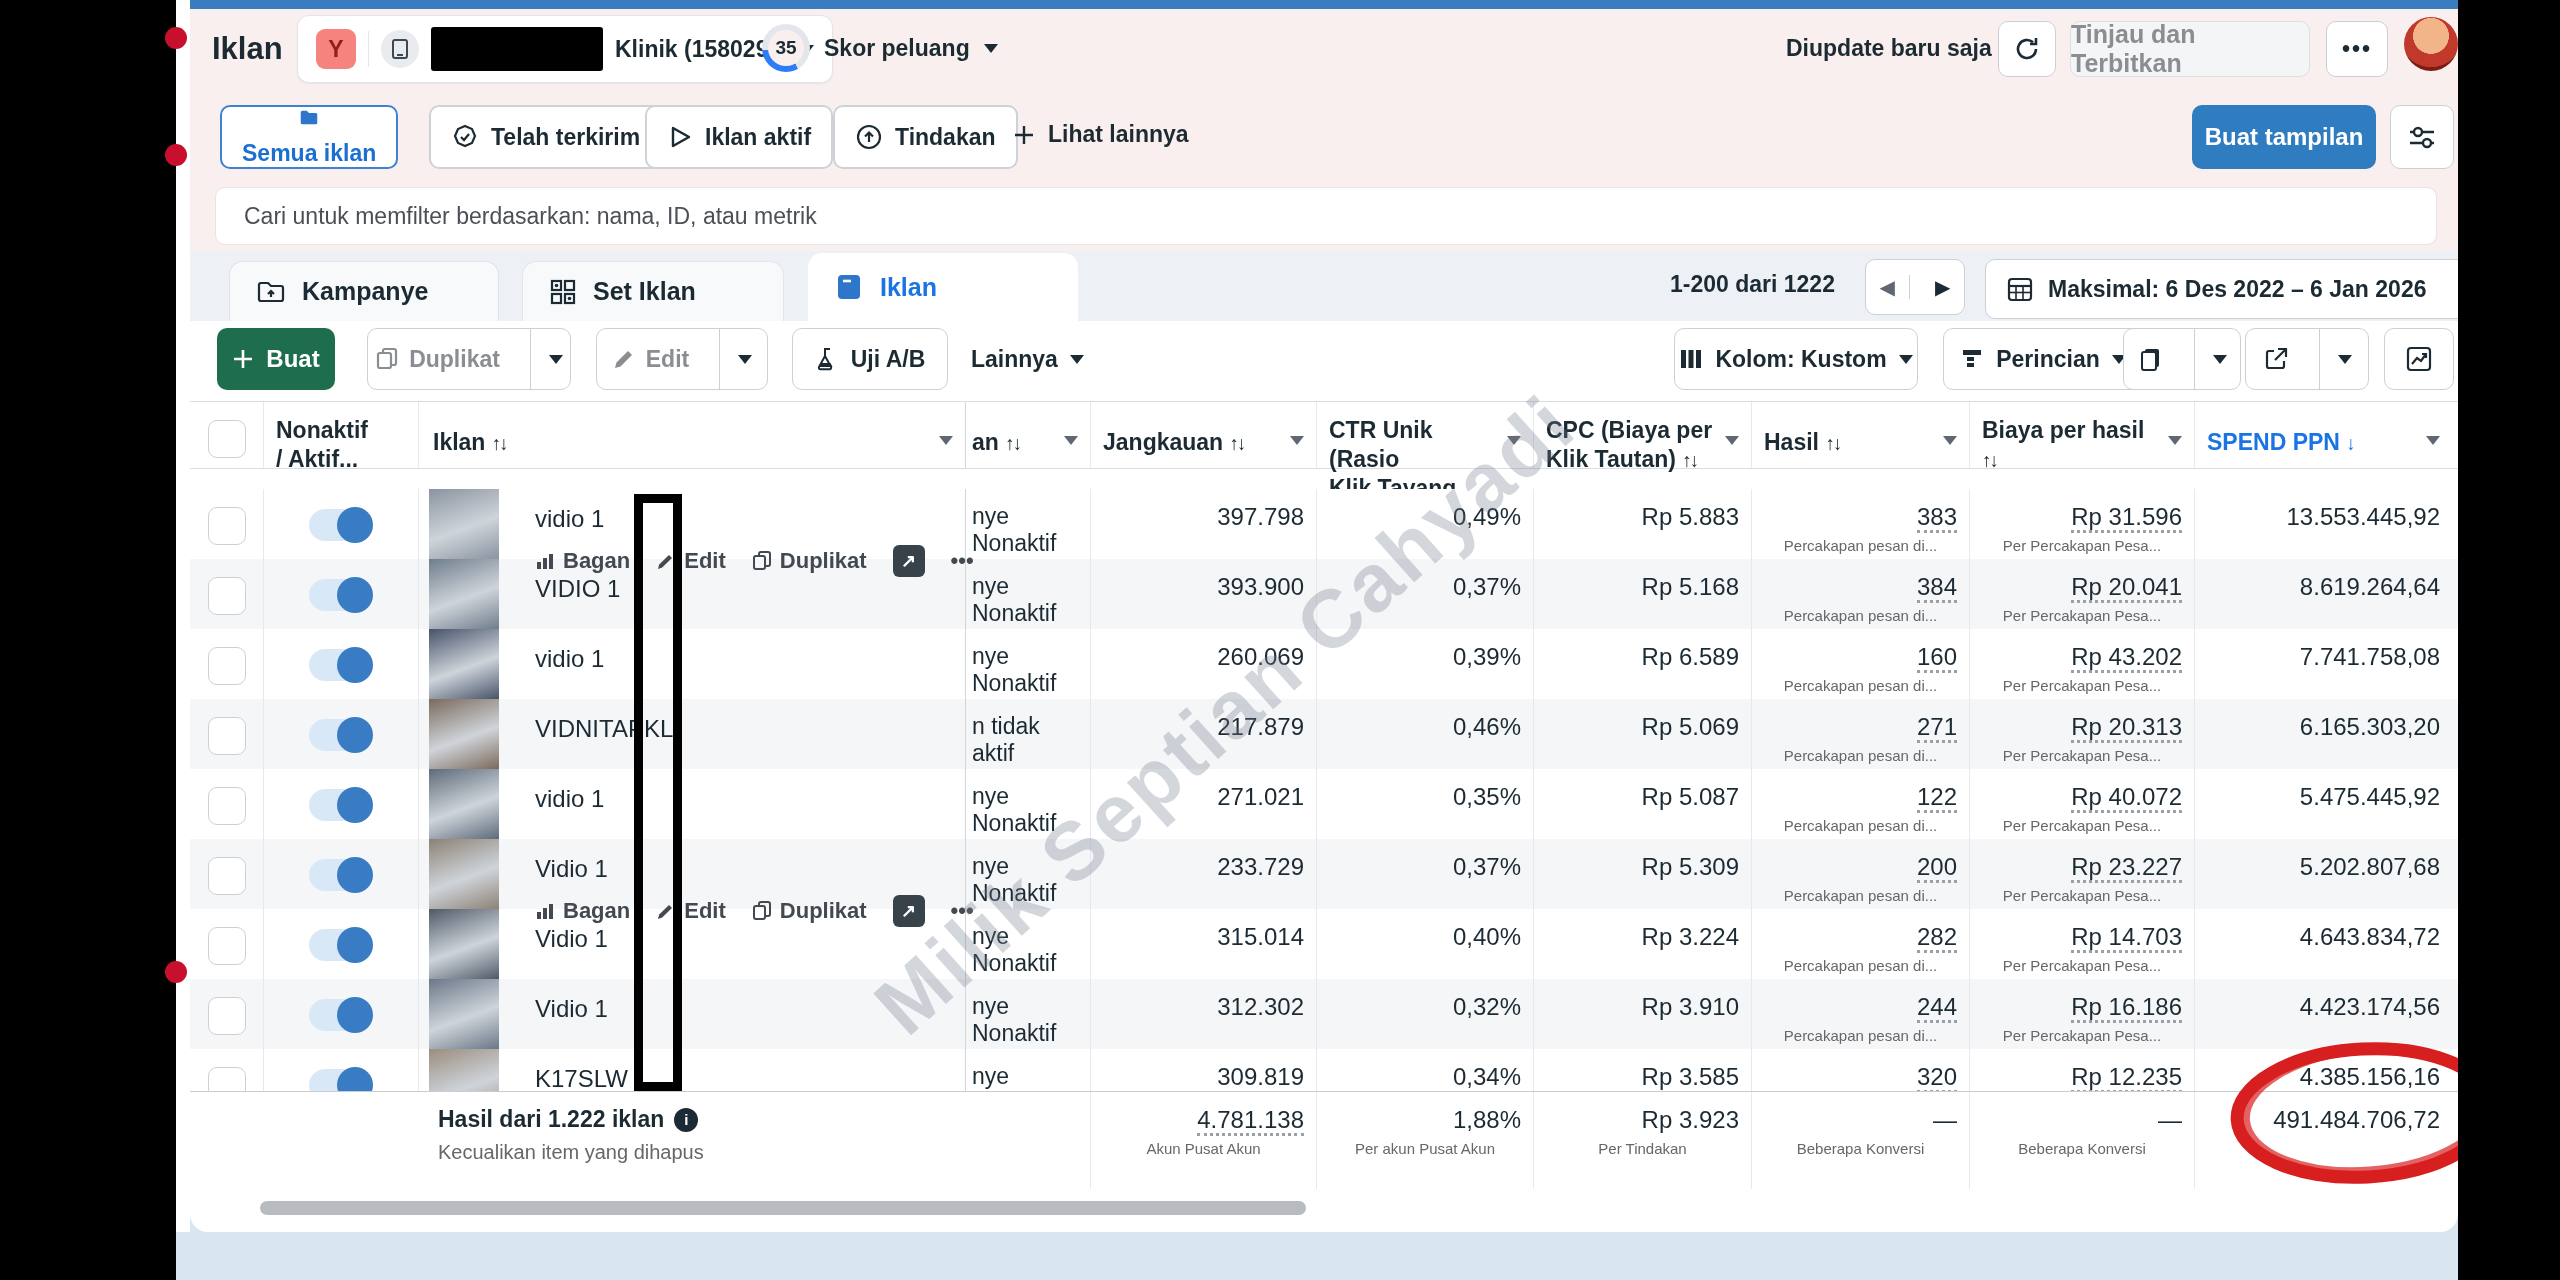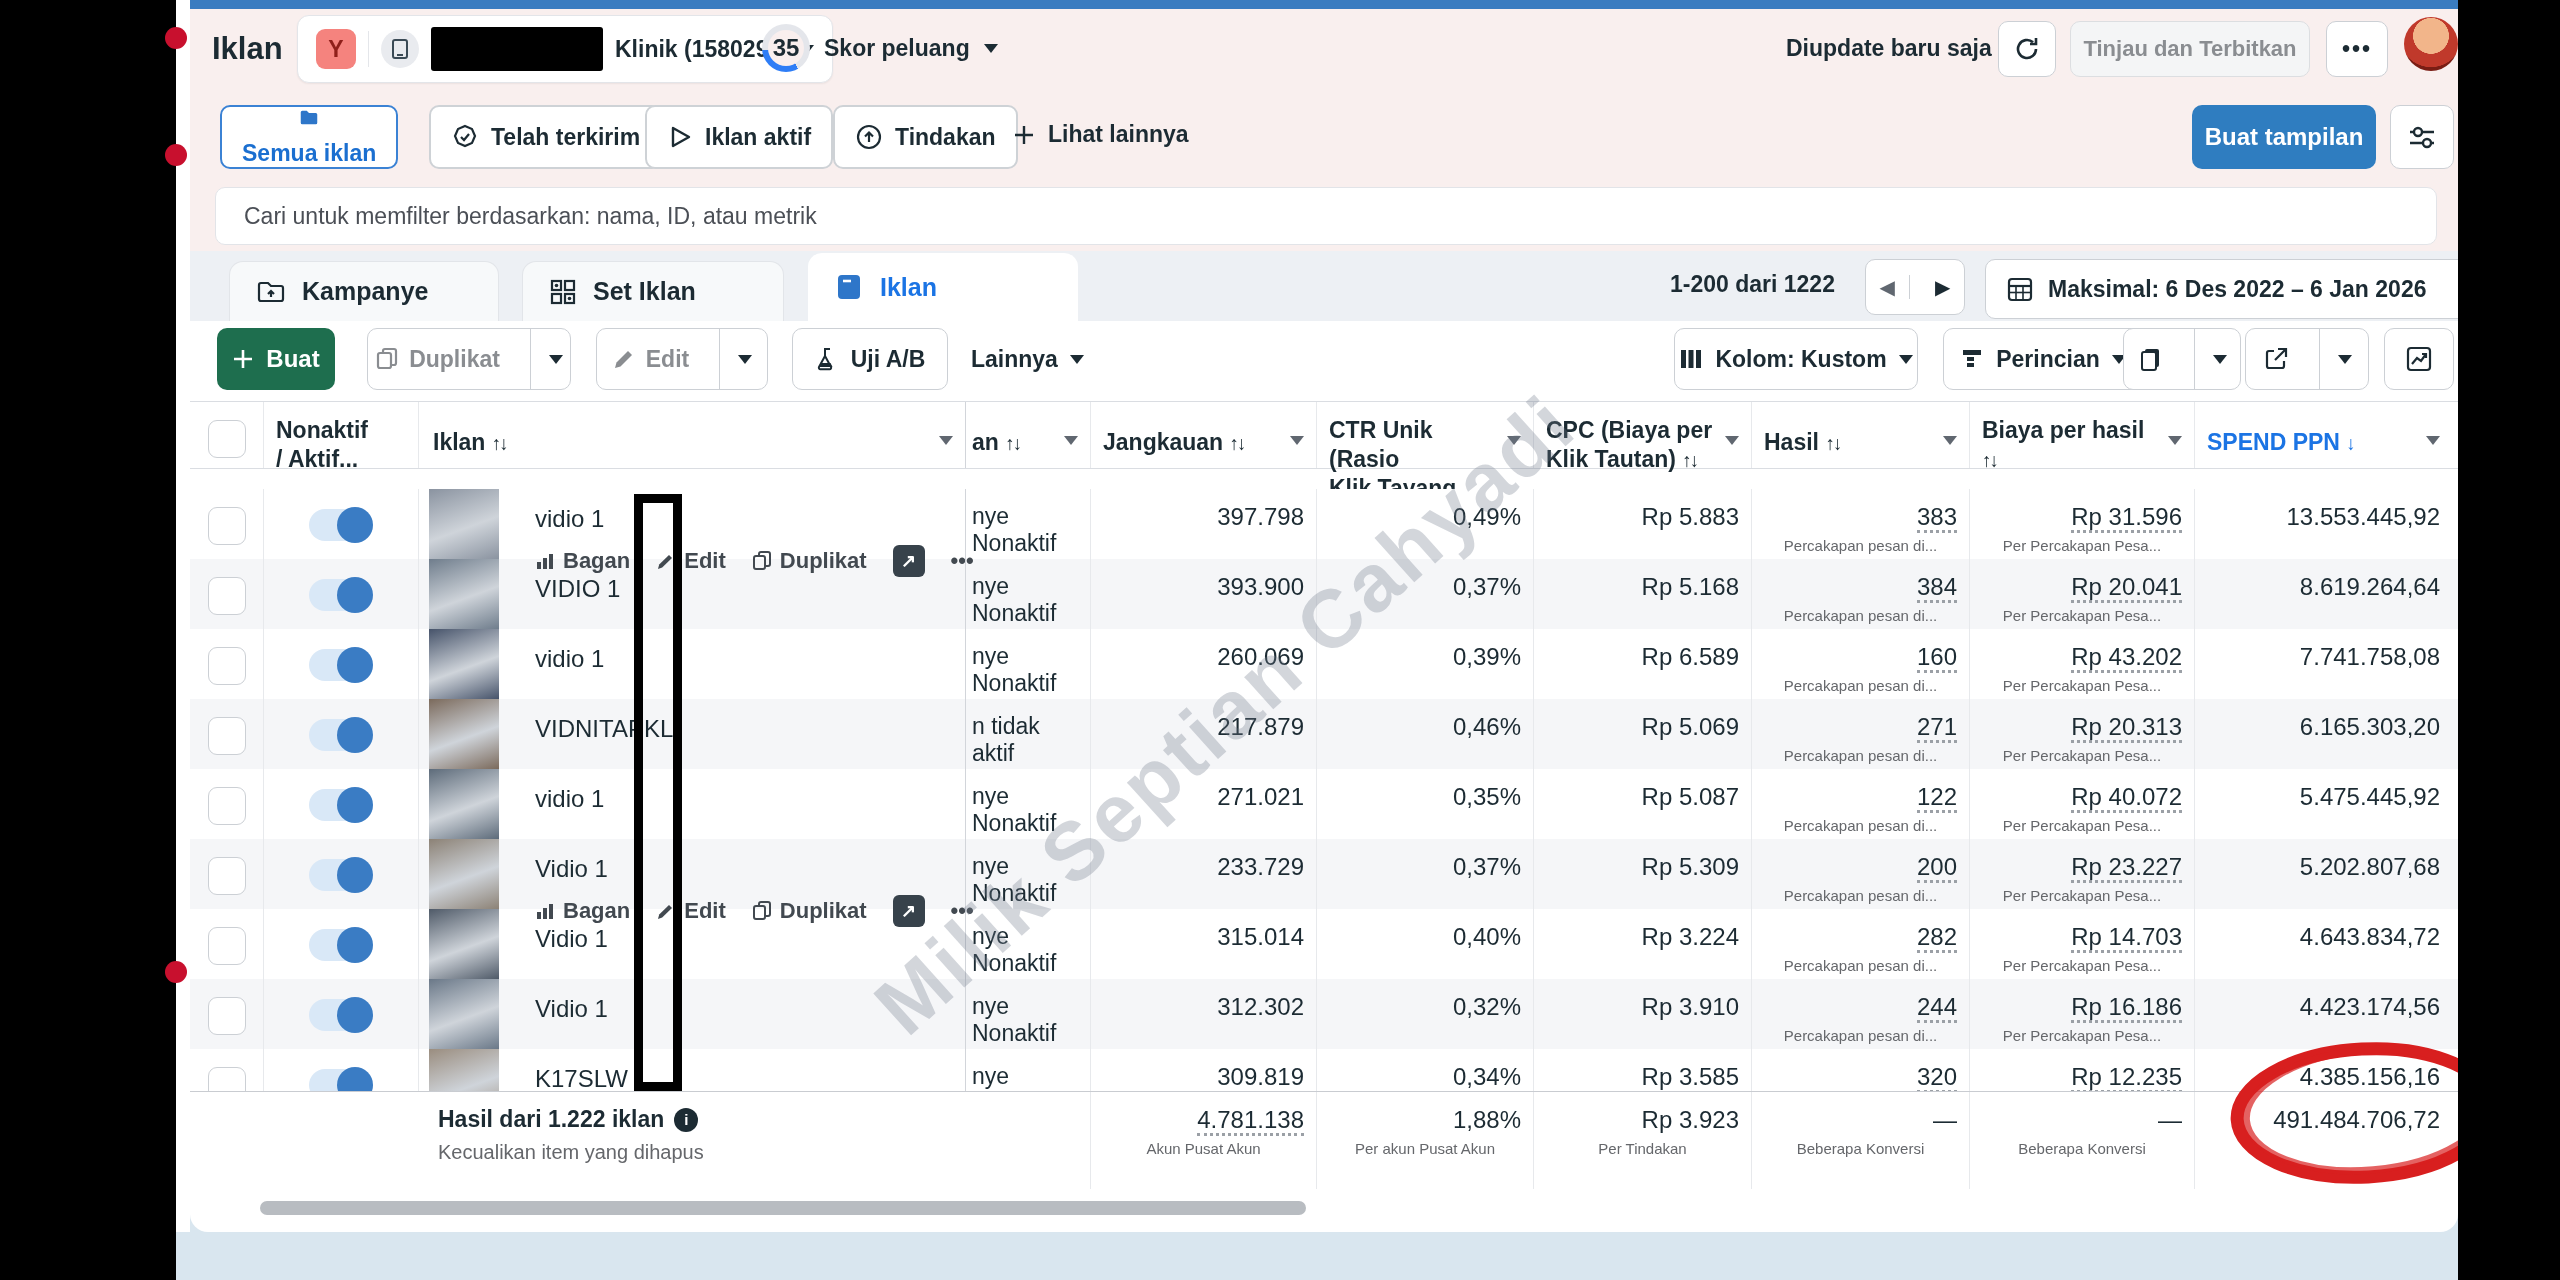--- a/index.html
+++ b/index.html
@@ -31,29 +31,29 @@
   .acctname{font-size:23px;font-weight:bold;}
   .caret{width:0;height:0;border-left:9px solid transparent;border-right:9px solid transparent;
          border-top:11px solid #1c2b33;display:inline-block;}
   .caret.sm{border-left-width:7px;border-right-width:7px;border-top-width:9px;}
   .caret.gray{border-top-color:#606770;}
   .scorewrap{left:572px;top:10px;height:58px;display:flex;align-items:center;gap:14px;}
   .gauge{width:48px;height:48px;border-radius:50%;
          background:conic-gradient(from 150deg,#2e7df6 0 115deg,#e4e6eb 115deg 360deg);
          display:flex;align-items:center;justify-content:center;}
   .gauge>span{width:36px;height:36px;border-radius:50%;background:#f9efee;display:flex;
-              align-items:center;justify-content:center;font-size:24px;font-weight:bold;}
+              align-items:center;justify-content:center;font-size:19px;font-weight:bold;}
   .scorelabel{font-size:23px;font-weight:bold;}
   .updated{left:1596px;top:26px;font-size:23px;font-weight:bold;}
   .btn{border:1px solid #ccd0d5;background:#fff;border-radius:10px;display:flex;
        align-items:center;justify-content:center;gap:12px;font-size:23px;color:#1c2b33;
        box-sizing:border-box;}
   .refreshbtn{left:1808px;top:12px;width:58px;height:56px;}
   .reviewbtn{left:1880px;top:12px;width:240px;height:56px;background:#f4f5f6;
-             border-color:#dcdee1;color:#8a8d91;font-weight:bold;font-size:22px;}
+             border-color:#dcdee1;color:#8a8d91;font-weight:bold;font-size:25px;}
   .dotsbtn{left:2136px;top:12px;width:62px;height:56px;font-weight:bold;letter-spacing:2px;}
   .avatar{left:2214px;top:8px;width:54px;height:54px;border-radius:50%;
           background:radial-gradient(circle at 50% 35%,#f2b58a 0 40%,#c0392b 41% 70%,#7a1d14 71%);}
   
   .ftab{height:64px;border:2px solid #ced2d6;border-radius:10px;background:#fff;
         display:flex;align-items:center;gap:12px;padding:0 20px;font-size:23px;
         font-weight:bold;box-sizing:border-box;}
   .ftab.active{border-color:#3b82d4;color:#1b6fd0;}
   .linklike{display:flex;align-items:center;gap:12px;font-size:23px;font-weight:bold;}
   .createview{left:2002px;top:96px;width:184px;height:64px;background:#2f7dc0;color:#fff;

